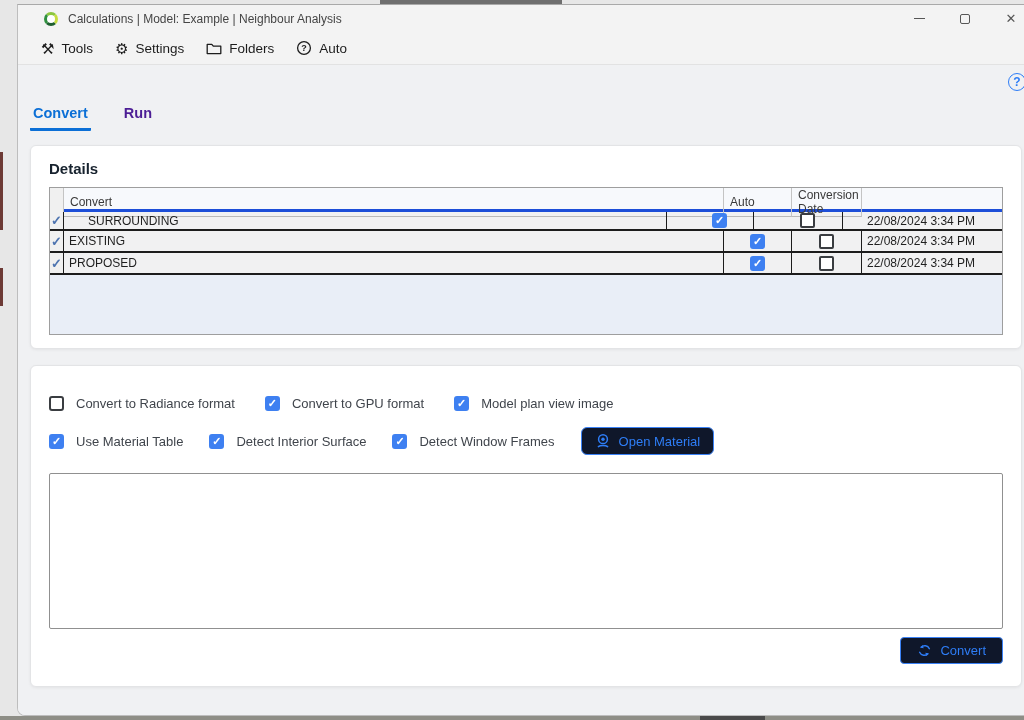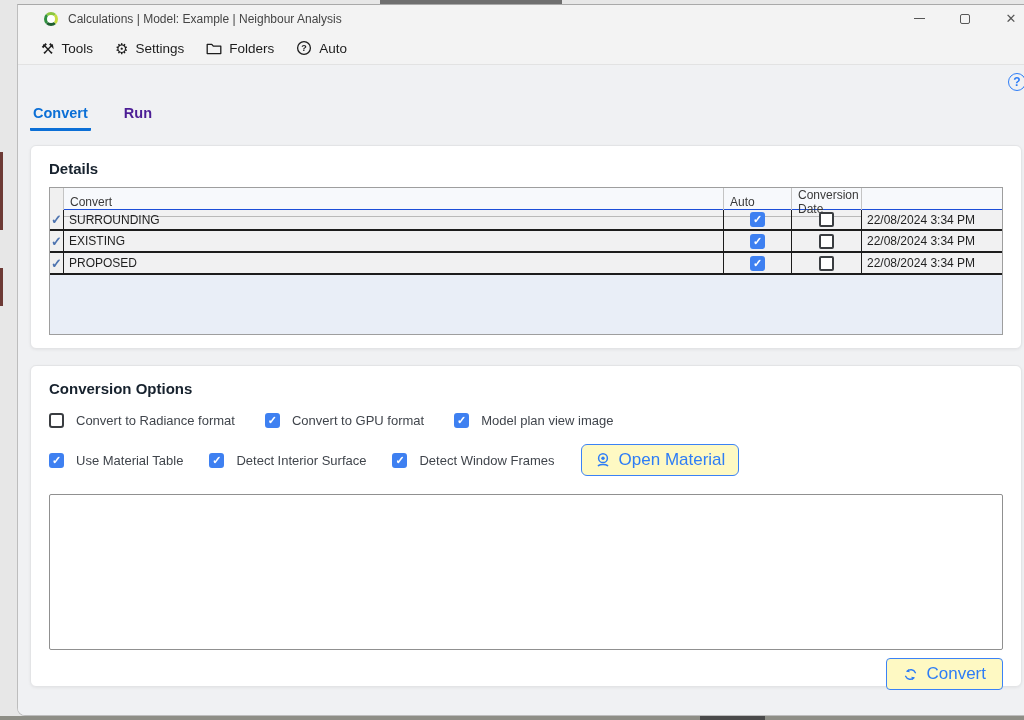--- a/index.html
+++ b/index.html
@@ -52,21 +52,21 @@
   .section-title { font-size:15px; font-weight:bold; color:#17222e; }
 
   
   .tbl { margin-top:10px; height:148px; background:#e9eef7; border:1px solid #9e9e9e; overflow:hidden; }
   .tr { display:grid; grid-template-columns:14px 1fr 68px 70px 140px; }
   .tr.head { height:21px; background:#f7f9fc; }
   .tr.head .td { border-right:1px solid #c4c4c4; border-bottom:1px solid #b9b9b9;
                  font-size:12px; color:#3a3a3a; display:flex; align-items:center; padding:0 6px; }
   .tr.head .td.sel { background:#f0f0f0; padding:0; }
   .tr.data { height:22px; background:#f1f1f2; border-bottom:2px solid #1c1c1c; }
-  .tr.data.first { border-top:1px solid #1d4ed8; }
+  .tr.data.first { border-top:3px solid #1d4ed8;gap:19px; }
   .tr.data .td { display:flex; align-items:center; font-size:12px; color:#1f1f1f;
                  border-right:1px solid #1c1c1c; padding:0 5px; overflow:hidden; }
   .tr.data .td:last-child { border-right:none; }
   .td.center { justify-content:center; }
   .td.sel { background:#f0f0f0; padding:0; justify-content:center; }
   .row-check { font-size:13px; font-weight:bold; color:#4e74b0; line-height:1; visibility:hidden; }
   .row-check.show { visibility:visible; }
   .row-check::after { content:"✓"; }
 
   
@@ -75,22 +75,22 @@
   .cb.checked { background:#3e80f1; border-color:#3e80f1; }
   .cb.checked::after { content:"✓"; color:#fff; font-size:11px; font-weight:bold; line-height:1; }
   .cb.small { width:15px; height:15px; }
   .cb.square { border-radius:2px; }
 
   
   .opt-row { display:flex; align-items:center; margin-top:16px; }
   .opt-item { display:flex; align-items:flex-start; gap:12px; font-size:13px; color:#40454c; }
   .opt-row1 .opt-item { margin-right:30px; }
   .opt-row2 .opt-item { margin-right:26px; }
-  .btn-outline { display:inline-flex; align-items:center; gap:8px; background:#fef9c3; border:1.6px solid #3b82f6;
-                 border-radius:6px; color:#2e7df6; font-size:17px; padding:5px 13px; cursor:pointer; }
+  .btn-outline { display:inline-flex; align-items:center; gap:8px; background:#0f172a; border:1.6px solid #3b82f6;
+                 border-radius:6px; color:#2e7df6; font-size:13px; padding:5px 13px; cursor:pointer; }
   .log-box { display:block; width:100%; height:156px; margin-top:18px; border:1px solid #909090;
              border-radius:2px; background:#fff; resize:none; font-family:"Liberation Sans",sans-serif;
              font-size:13px; padding:6px; }
   .btn-row { display:flex; justify-content:flex-end; margin-top:8px; }
   .btn-convert { border-radius:4px; padding:5px 16px; border-width:1.4px; }
 </style>
 </head>
 <body>
 
 <div class="bg-strip-top"></div>
@@ -205,21 +205,20 @@
             </div>
           <div class="td center">
               <span class="cb small square"></span>
             </div>
           <div class="td">22/08/2024 3:34 PM</div>
         </div>
       </div>
     </div>
 
     <div class="card" style="margin-top:16px; height:322px;">
-      <div class="section-title">Conversion Options</div>
 
       <div class="opt-row opt-row1">
         <div class="opt-item">
           <span class="cb"></span>
           <span>Convert to Radiance format</span>
         </div>
         <div class="opt-item">
           <span class="cb checked"></span>
           <span>Convert to GPU format</span>
         </div>

